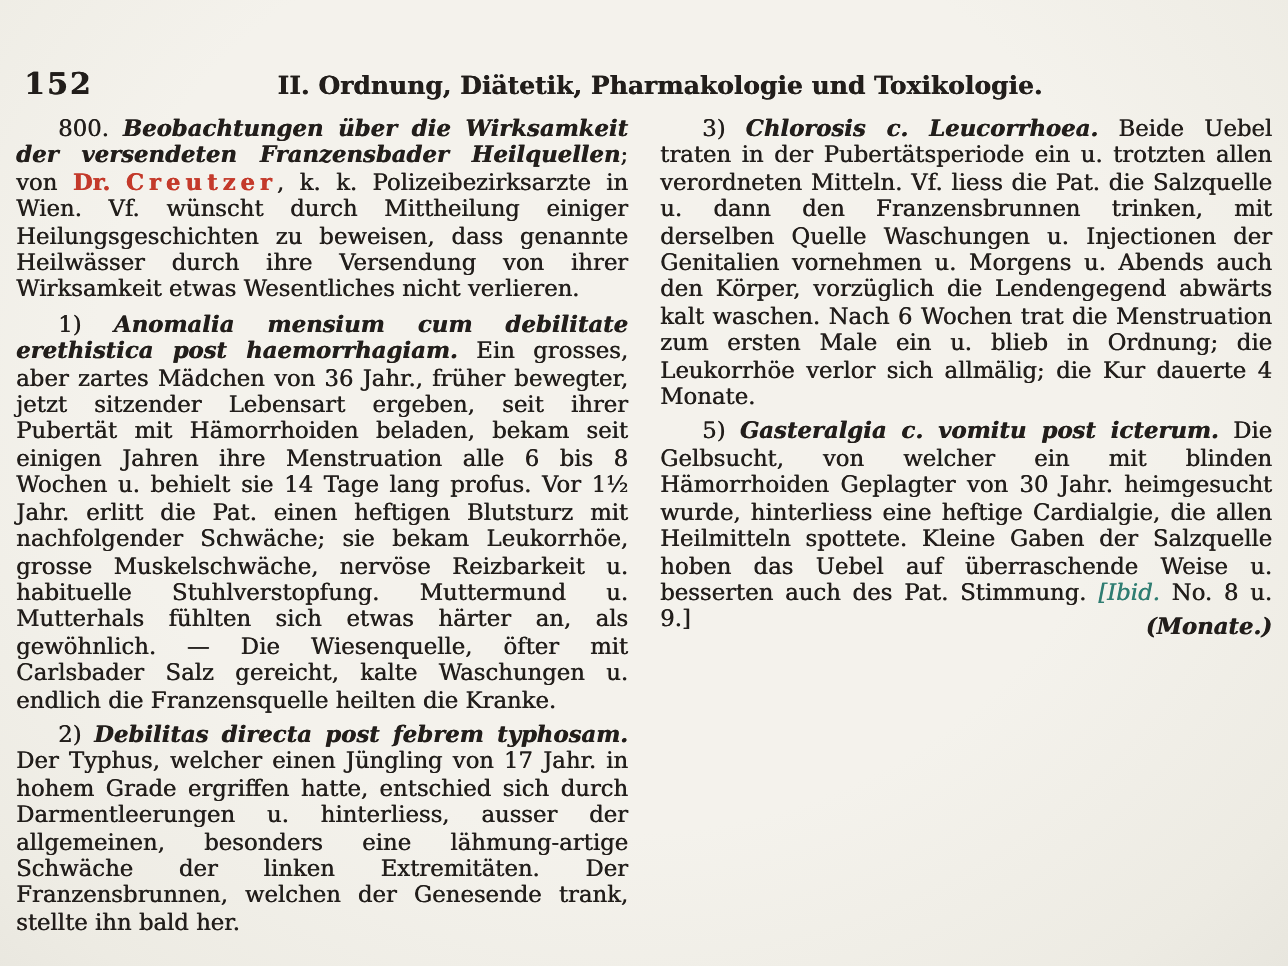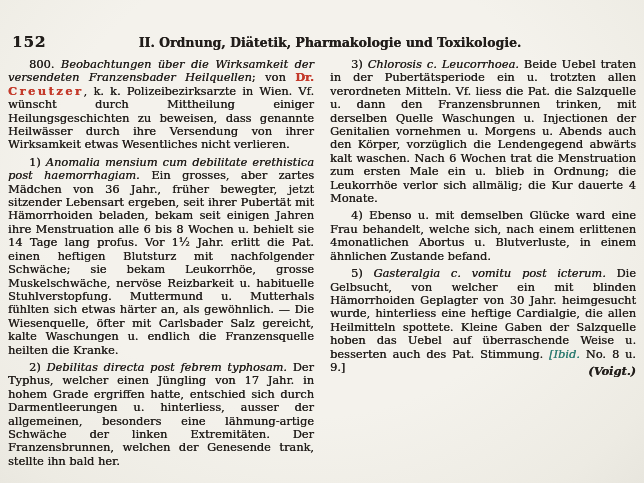--- a/index.html
+++ b/index.html
@@ -37,21 +37,21 @@
   .col{
     width:306px;
     font-size:11.4px;line-height:13.4px;
     text-align:justify;
     text-shadow:0.25px 0 0 currentColor;
   }
   .col p{margin:0 0 4px 0;text-indent:21px;}
   
   .s-n{}
   .s-i{}
-  .s-bi{font-style:italic;font-weight:normal;}
+  .s-bi{font-style:italic;font-weight:bold;}
   .s-red-bi{color:#c43a2b;font-weight:bold;}
   .s-red-sp{color:#c43a2b;font-weight:bold;letter-spacing:2.5px;}
   .s-teal-i{color:#2f7d72;font-style:italic;margin-top:25px;}
   .sig{
     text-align:right;margin-top:-13.4px;
     font-style:italic;font-weight:bold;
   }
 </style>
 </head>
 <body>
@@ -62,18 +62,17 @@
     <span class="htitle">II.  Ordnung, Diätetik, Pharmakologie und Toxikologie.</span>
   </div>
   <div class="cols">
     <div class="col">
         <p><span class="s-n">800.  </span><span class="s-bi">Beobachtungen über die Wirksamkeit der versendeten Franzensbader Heilquellen</span><span class="s-n">;  von </span><span class="s-red-bi">Dr.</span><span class="s-n"> </span><span class="s-red-sp">Creutzer</span><span class="s-n">, k. k. Polizeibezirksarzte in Wien.  Vf. wünscht durch Mittheilung einiger Heilungsgeschichten zu beweisen, dass genannte Heilwässer durch ihre Versendung von ihrer Wirksamkeit etwas Wesentliches nicht verlieren.</span></p>
         <p><span class="s-n">1)  </span><span class="s-bi">Anomalia mensium cum debilitate erethistica post haemorrhagiam.</span><span class="s-n">  Ein grosses, aber zartes Mädchen von 36 Jahr., früher bewegter, jetzt sitzender Lebensart ergeben, seit ihrer Pubertät mit Hämorrhoiden beladen, bekam seit einigen Jahren ihre Menstruation alle 6 bis 8 Wochen u. behielt sie 14 Tage lang profus.  Vor 1½ Jahr. erlitt die Pat. einen heftigen Blutsturz mit nachfolgender Schwäche; sie bekam Leukorrhöe, grosse Muskelschwäche, nervöse Reizbarkeit u. habituelle Stuhlverstopfung.  Muttermund u. Mutterhals fühlten sich etwas härter an, als gewöhnlich. —  Die Wiesenquelle, öfter mit Carlsbader Salz gereicht, kalte Waschungen u. endlich die Franzensquelle heilten die Kranke.</span></p>
         <p><span class="s-n">2)  </span><span class="s-bi">Debilitas directa post febrem typhosam.</span><span class="s-n">  Der Typhus, welcher einen Jüngling von 17 Jahr. in hohem Grade ergriffen hatte, entschied sich durch Darmentleerungen u. hinterliess, ausser der allgemeinen, besonders eine lähmung-artige Schwäche der linken Extremitäten.  Der Franzensbrunnen, welchen der Genesende trank, stellte ihn bald her.</span></p>
       </div>
     <div class="col">
         <p><span class="s-n">3)  </span><span class="s-bi">Chlorosis c. Leucorrhoea.</span><span class="s-n">  Beide Uebel traten in der Pubertätsperiode ein u. trotzten allen verordneten Mitteln.  Vf. liess die Pat. die Salzquelle u. dann den Franzensbrunnen trinken, mit derselben Quelle Waschungen u. Injectionen der Genitalien vornehmen u. Morgens u. Abends auch den Körper, vorzüglich die Lendengegend abwärts kalt waschen.  Nach 6 Wochen trat die Menstruation zum ersten Male ein u. blieb in Ordnung; die Leukorrhöe verlor sich allmälig; die Kur dauerte 4 Monate.</span></p>
-        <p><span class="s-n">4)  Ebenso u. mit demselben Glücke ward eine Frau behandelt, welche sich, nach einem erlittenen 4monatlichen Abortus u. Blutverluste, in einem ähnlichen Zustande befand.</span></p>
         <p><span class="s-n">5)  </span><span class="s-bi">Gasteralgia c. vomitu post icterum.</span><span class="s-n">  Die Gelbsucht, von welcher ein mit blinden Hämorrhoiden Geplagter von 30 Jahr. heimgesucht wurde, hinterliess eine heftige Cardialgie, die allen Heilmitteln spottete.  Kleine Gaben der Salzquelle hoben das Uebel auf überraschende Weise u. besserten auch des Pat. Stimmung.  </span><span class="s-teal-i">[Ibid.</span><span class="s-i"> No.</span><span class="s-n"> 8 </span><span class="s-i">u.</span><span class="s-n"> 9.]</span></p>
-        <div class="sig">(Voigt.)</div>
+        <div class="sig">(Monate.)</div>
       </div>
   </div>
 </div>
 
 </body></html>

